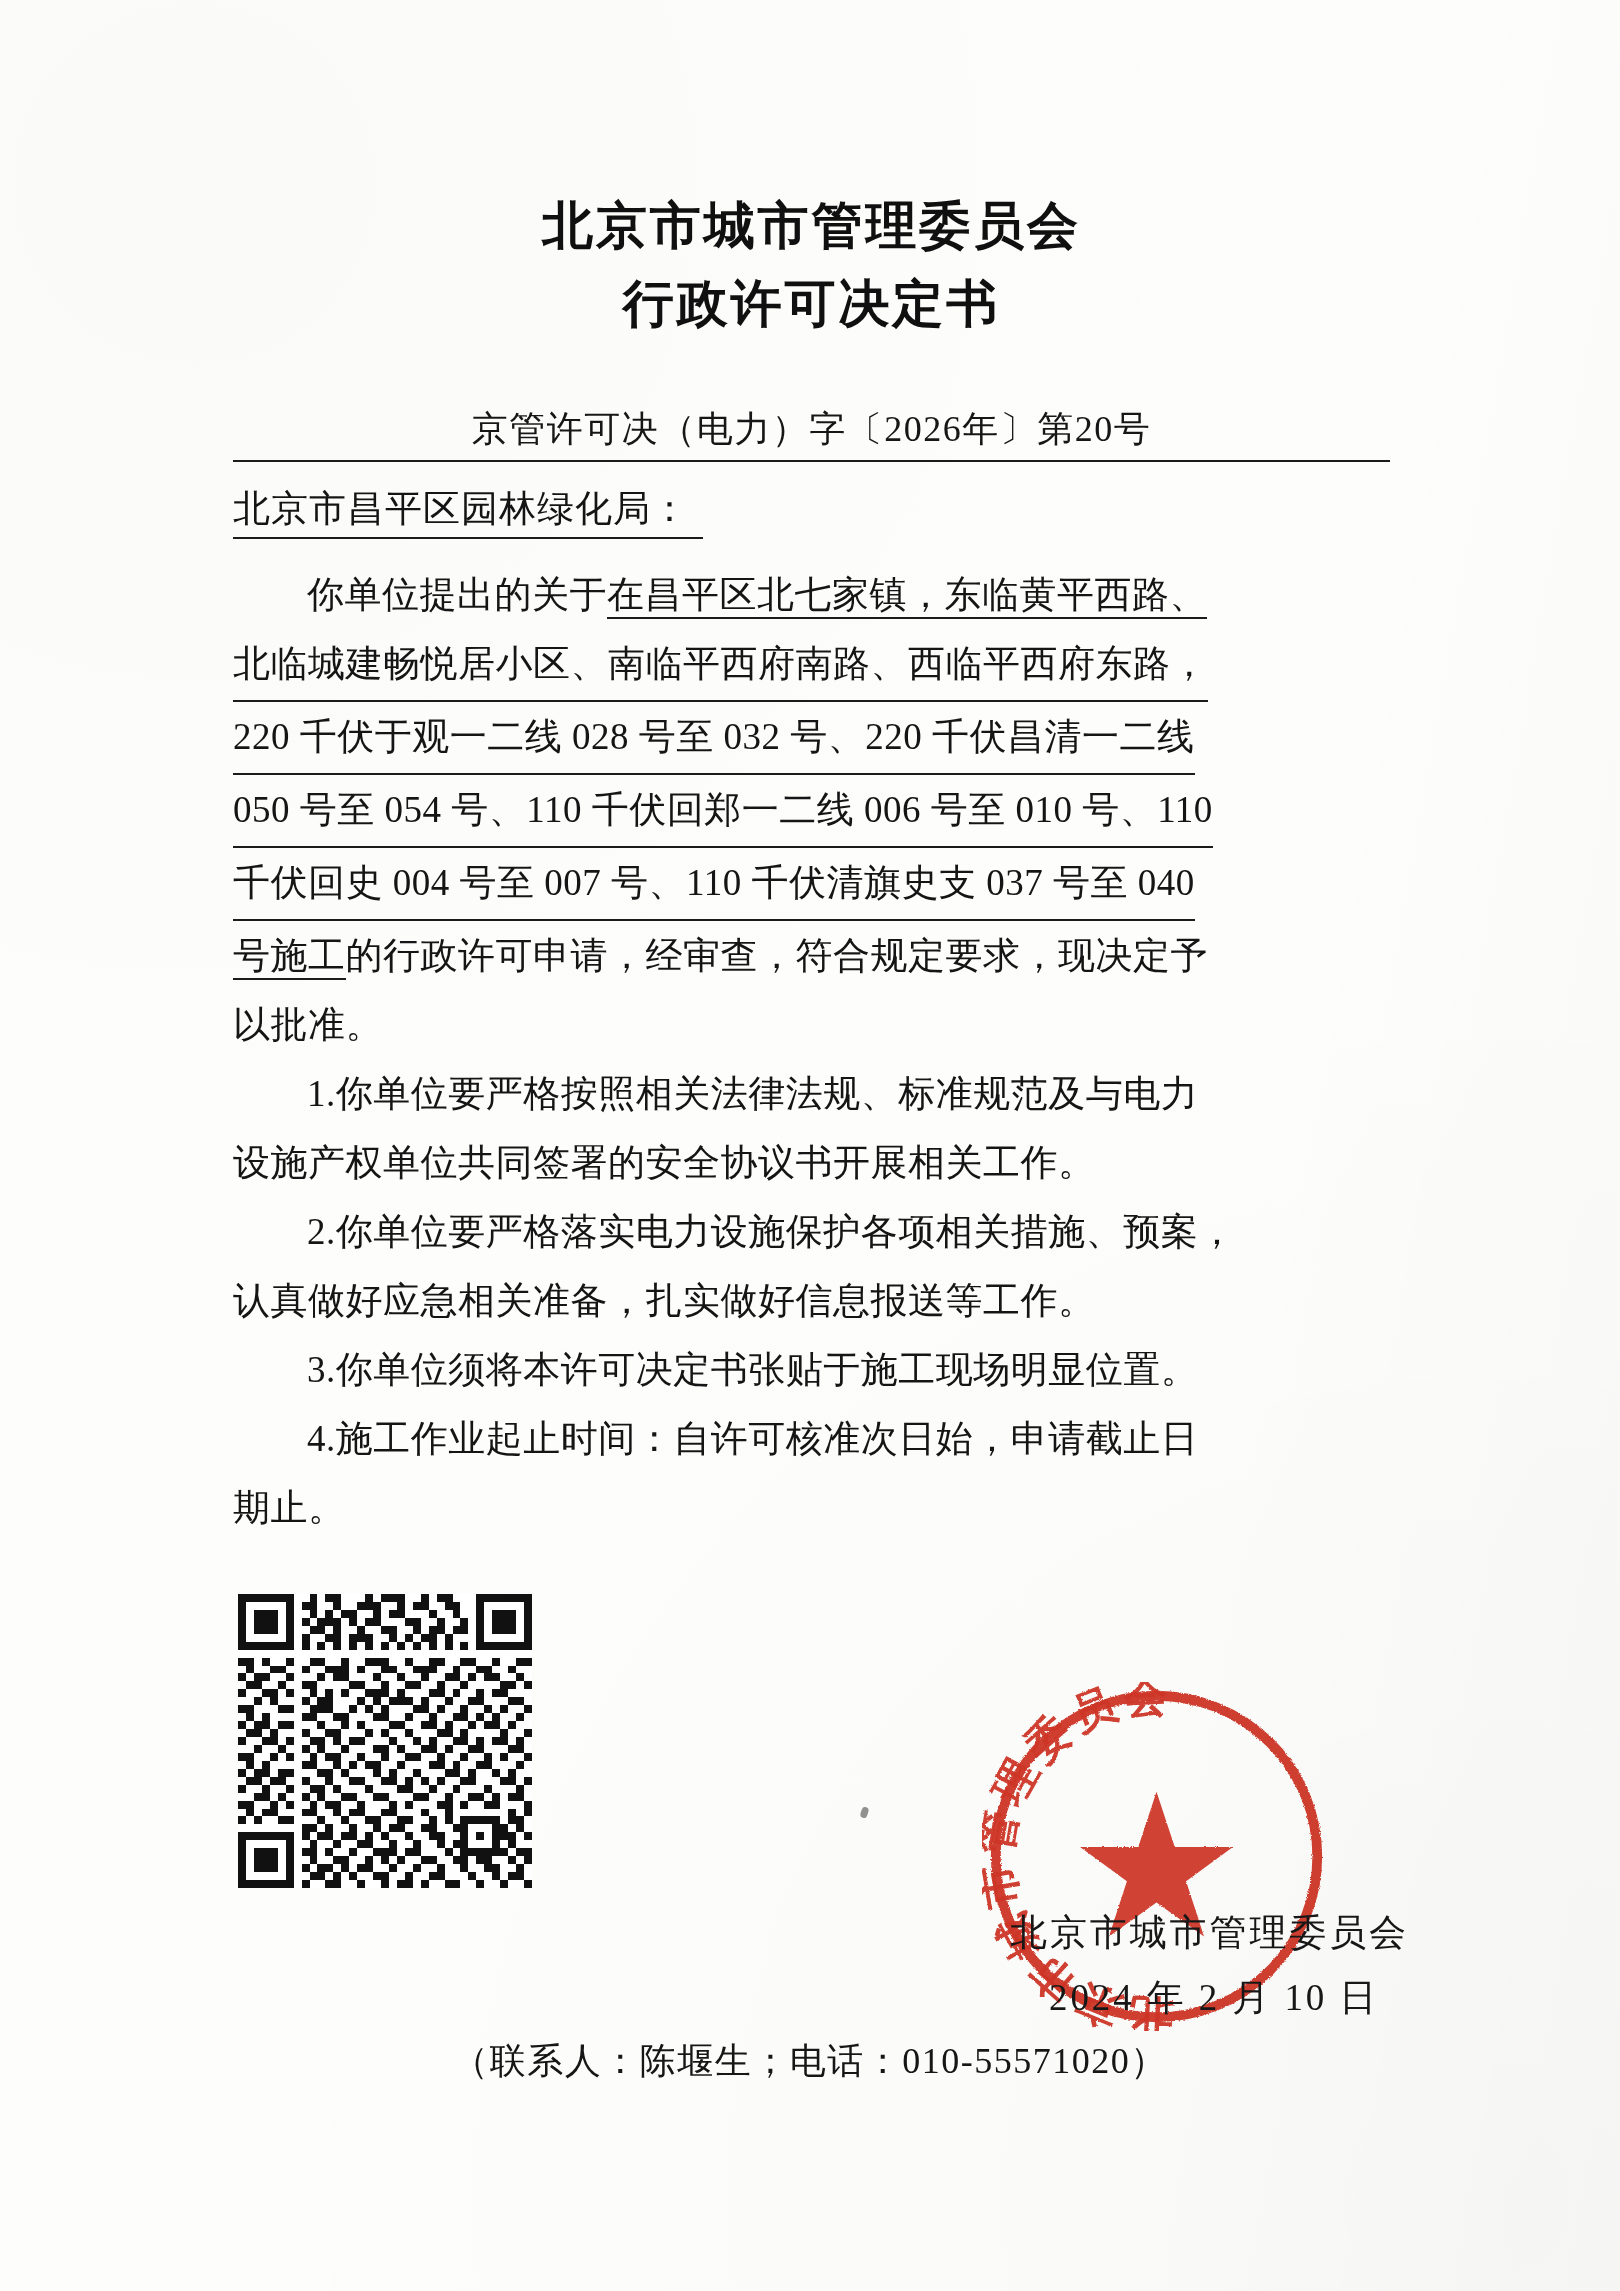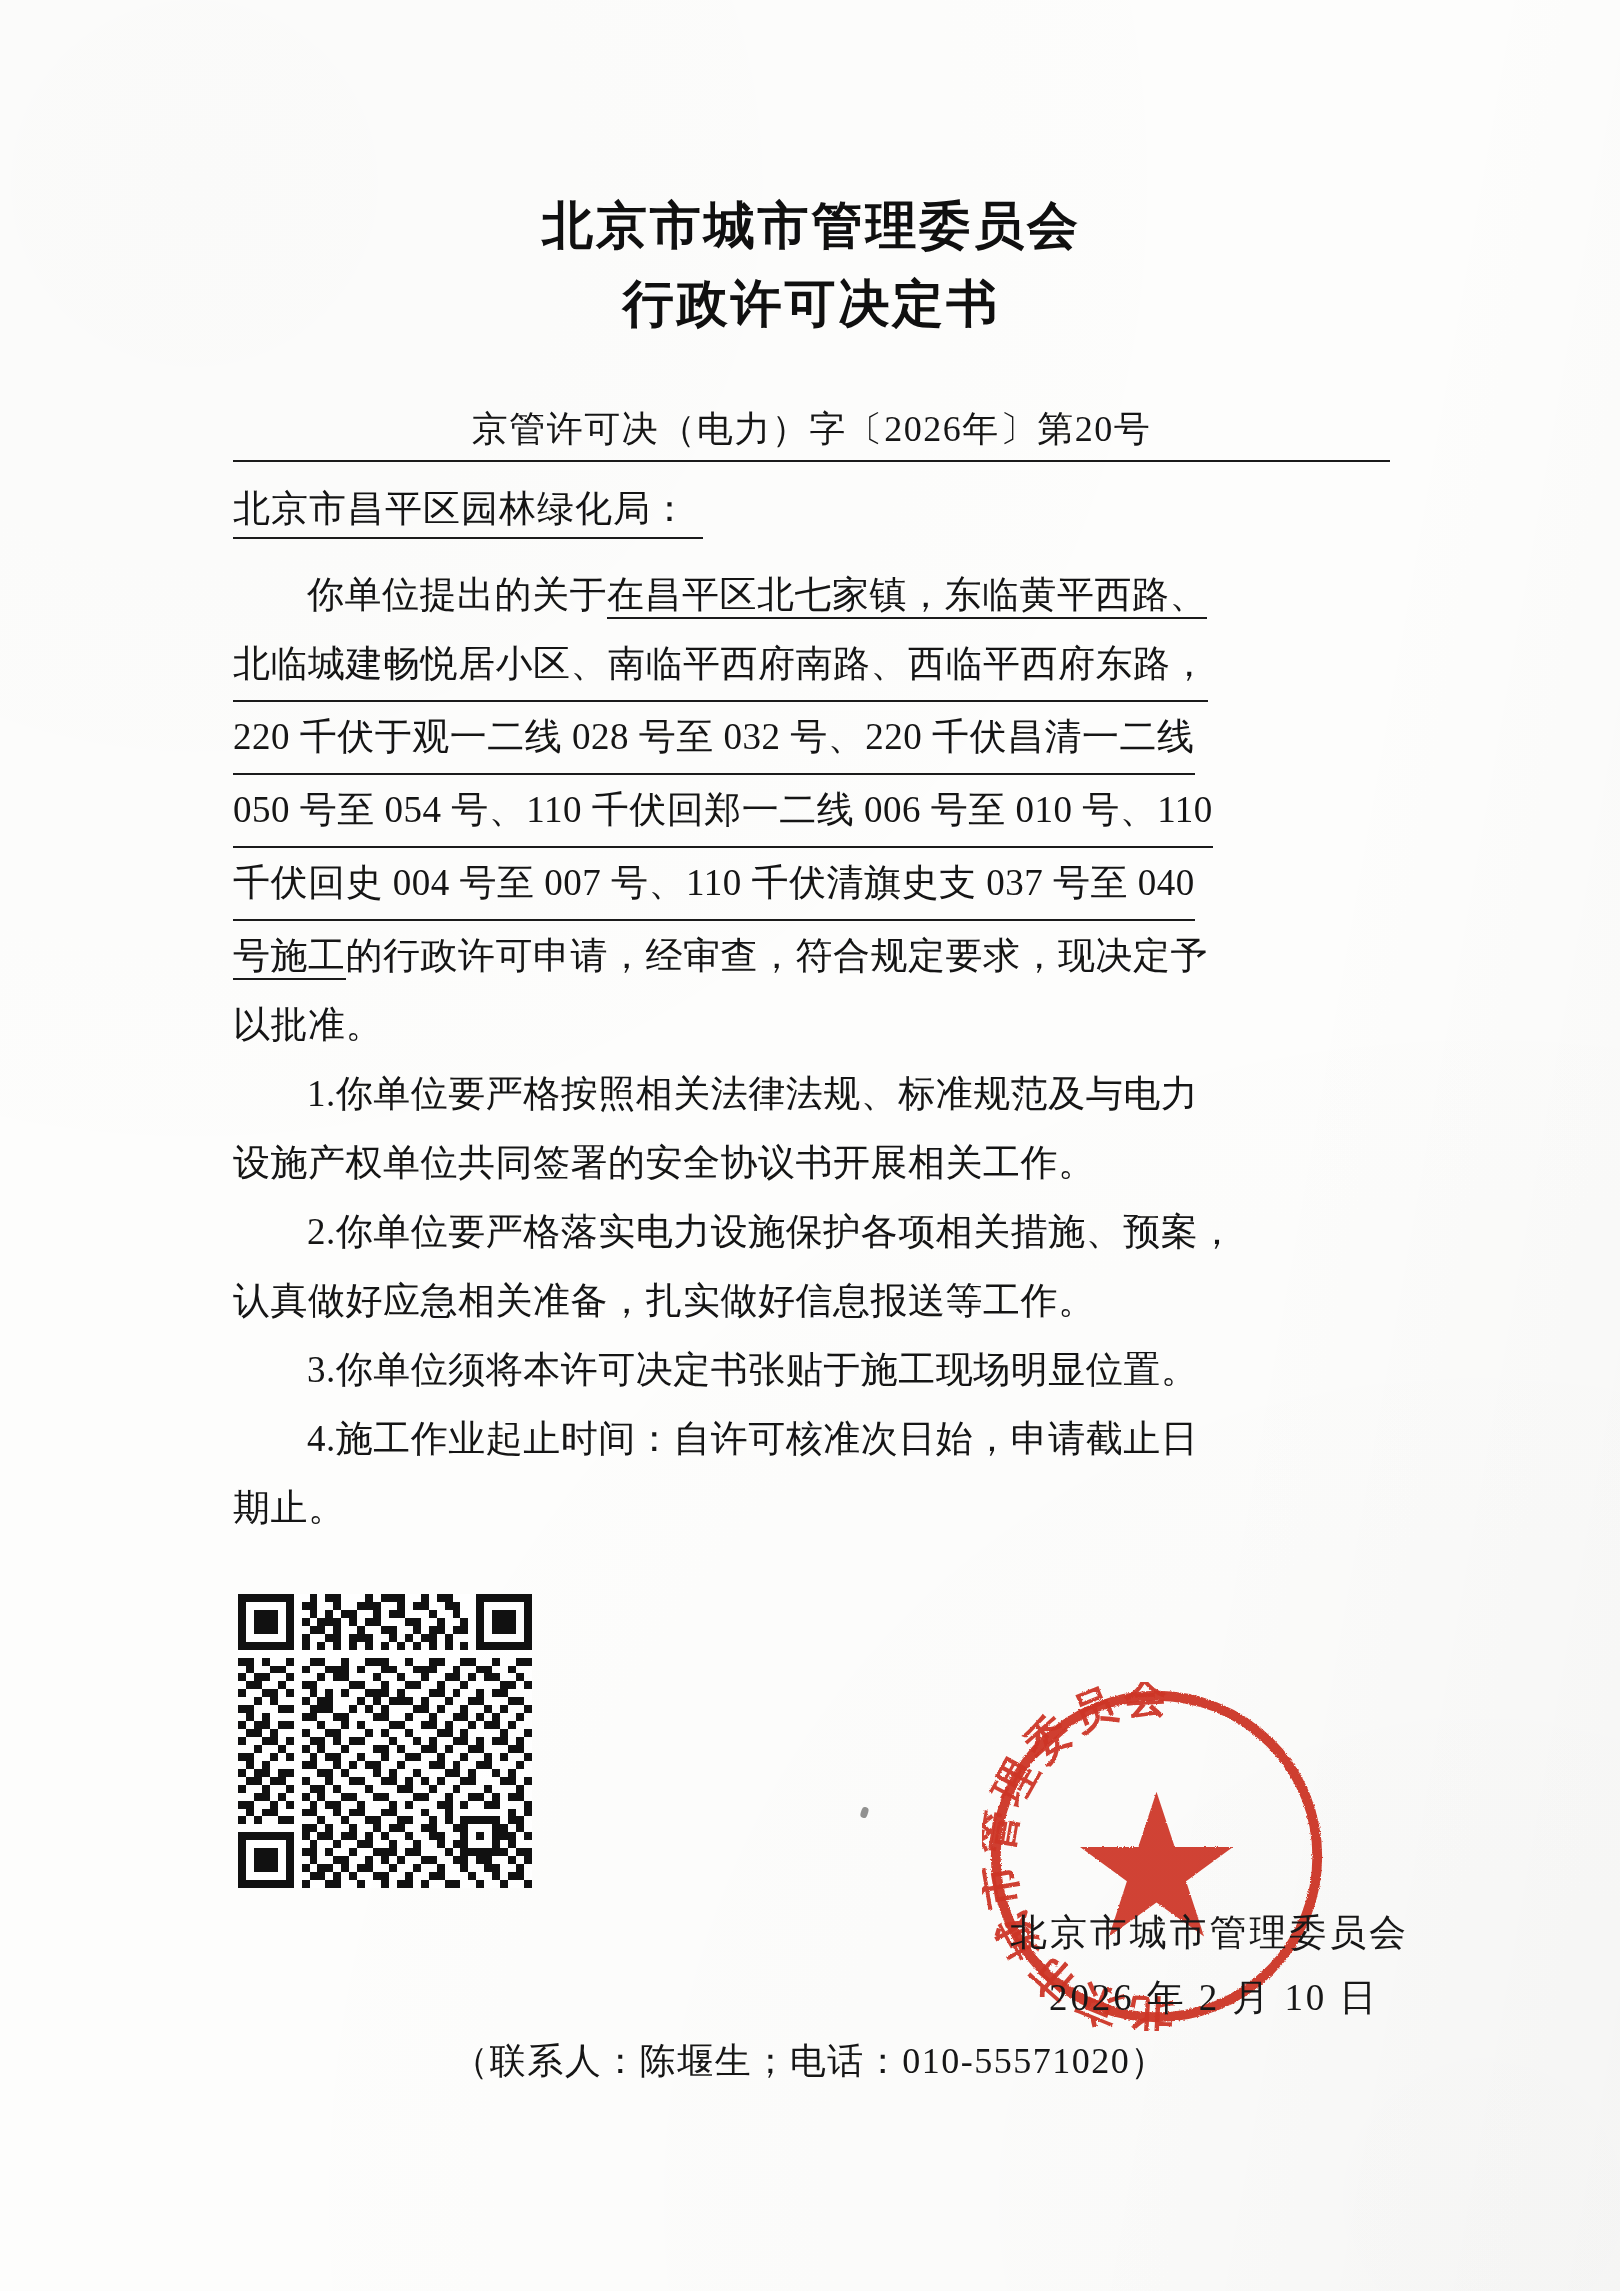--- a/index.html
+++ b/index.html
@@ -325,19 +325,19 @@
       <g filter="url(#rough2)" opacity="0.94">
         <text font-family="DejaVu Serif, Liberation Serif, serif" font-size="44" font-weight="bold" fill="#cf3627" letter-spacing="6">
           <textPath href="#sealArc" startOffset="25%" text-anchor="middle">北京市城市管理委员会</textPath>
         </text>
       </g>
     </svg>
   </div>
 
   <div class="sign-block">
     <div class="sign-org">北京市城市管理委员会</div>
-    <div class="sign-date">2026 年 2 月 10 日</div>
+    <div class="sign-date">2024 年 2 月 10 日</div>
   </div>
 
   <div class="contact">（联系人：陈堰生；电话：010-55571020）</div>
 
 </div>
 
 
 </body></html>

